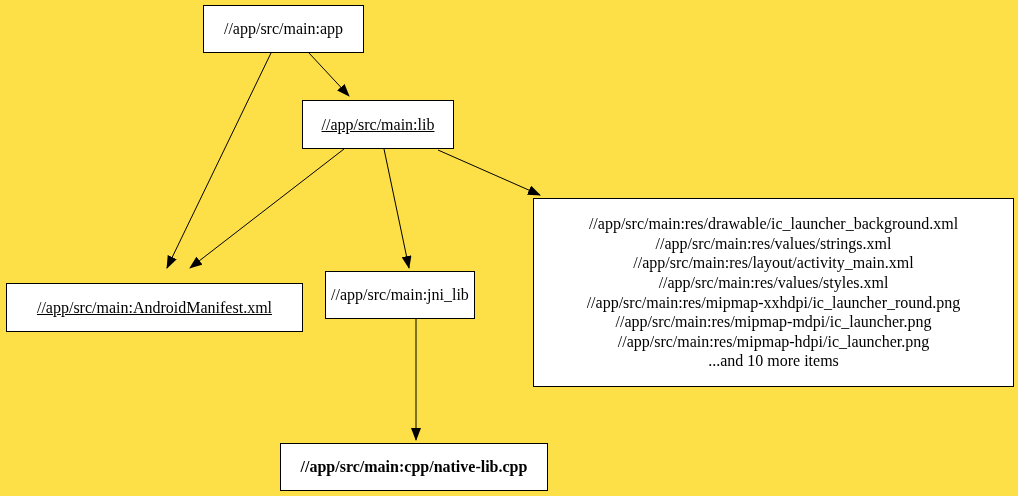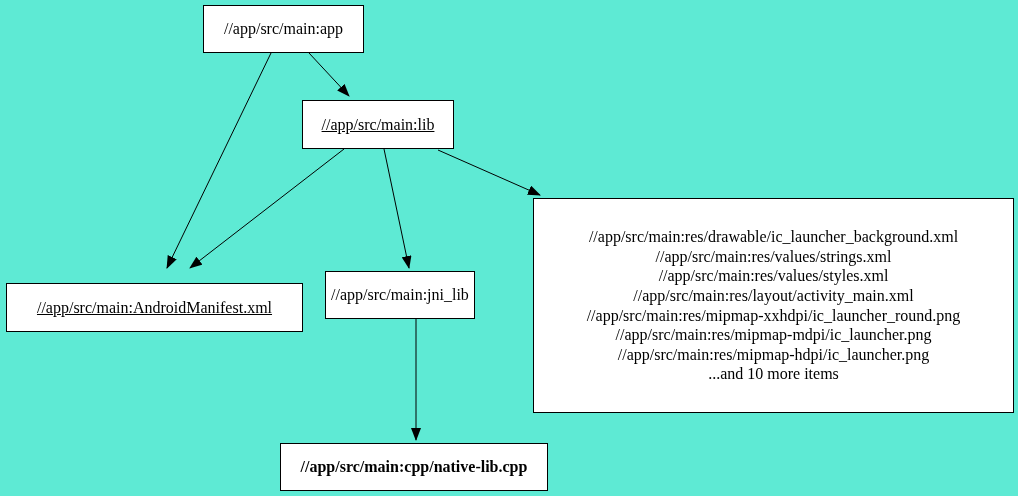--- a/index.html
+++ b/index.html
@@ -4,21 +4,21 @@
 <style>
   html, body {
     margin: 0;
     padding: 0;
     background: #ffffff;
   }
   .canvas {
     position: relative;
     width: 1018px;
     height: 496px;
-    background: #5eead4;
+    background: #fde047;
     overflow: hidden;
     font-family: "Liberation Serif", serif;
   }
   .edges {
     position: absolute;
     left: 0;
     top: 0;
     width: 1018px;
     height: 496px;
   }
@@ -35,21 +35,21 @@
     justify-content: center;
     text-align: center;
     white-space: nowrap;
   }
   #node-app      { left: 203px; top: 5px;   width: 161px; height: 48px; }
   #node-lib      { left: 302px; top: 100px; width: 152px; height: 49px; text-decoration: underline; }
   #node-manifest { left: 6px;   top: 283px; width: 297px; height: 49px; text-decoration: underline; }
   #node-jni      { left: 325px; top: 271px; width: 150px; height: 48px; }
   #node-cpp      { left: 280px; top: 443px; width: 268px; height: 48px; font-weight: bold; }
   #node-res {
-    left: 533px; top: 198px; width: 481px; height: 215px;
+    left: 533px; top: 198px; width: 481px; height: 189px;
     flex-direction: column;
     line-height: 19.6px;
     padding: 2px 0;
   }
   #node-res > div { width: 100%; }
 </style>
 </head>
 <body>
 
 <div class="canvas">
@@ -72,22 +72,22 @@
 
   <div class="node" id="node-lib">//app/src/main:lib</div>
 
   <div class="node" id="node-manifest">//app/src/main:AndroidManifest.xml</div>
 
   <div class="node" id="node-jni">//app/src/main:jni_lib</div>
 
   <div class="node" id="node-res">
     <div>//app/src/main:res/drawable/ic_launcher_background.xml</div>
     <div>//app/src/main:res/values/strings.xml</div>
+    <div>//app/src/main:res/layout/activity_main.xml</div>
     <div>//app/src/main:res/values/styles.xml</div>
-    <div>//app/src/main:res/layout/activity_main.xml</div>
     <div>//app/src/main:res/mipmap-xxhdpi/ic_launcher_round.png</div>
     <div>//app/src/main:res/mipmap-mdpi/ic_launcher.png</div>
     <div>//app/src/main:res/mipmap-hdpi/ic_launcher.png</div>
     <div>...and 10 more items</div>
   </div>
 
   <div class="node" id="node-cpp">//app/src/main:cpp/native-lib.cpp</div>
 
 </div>
 

